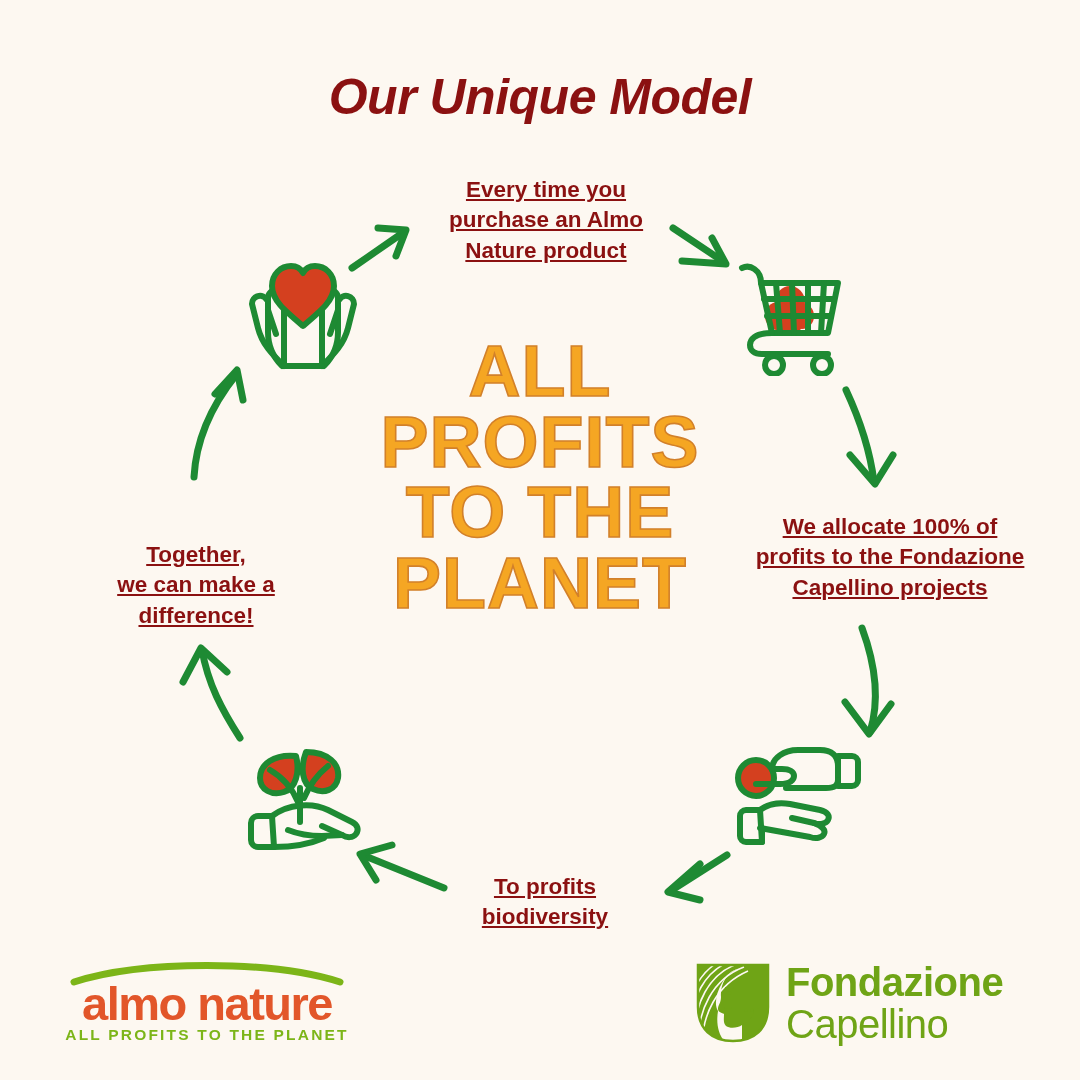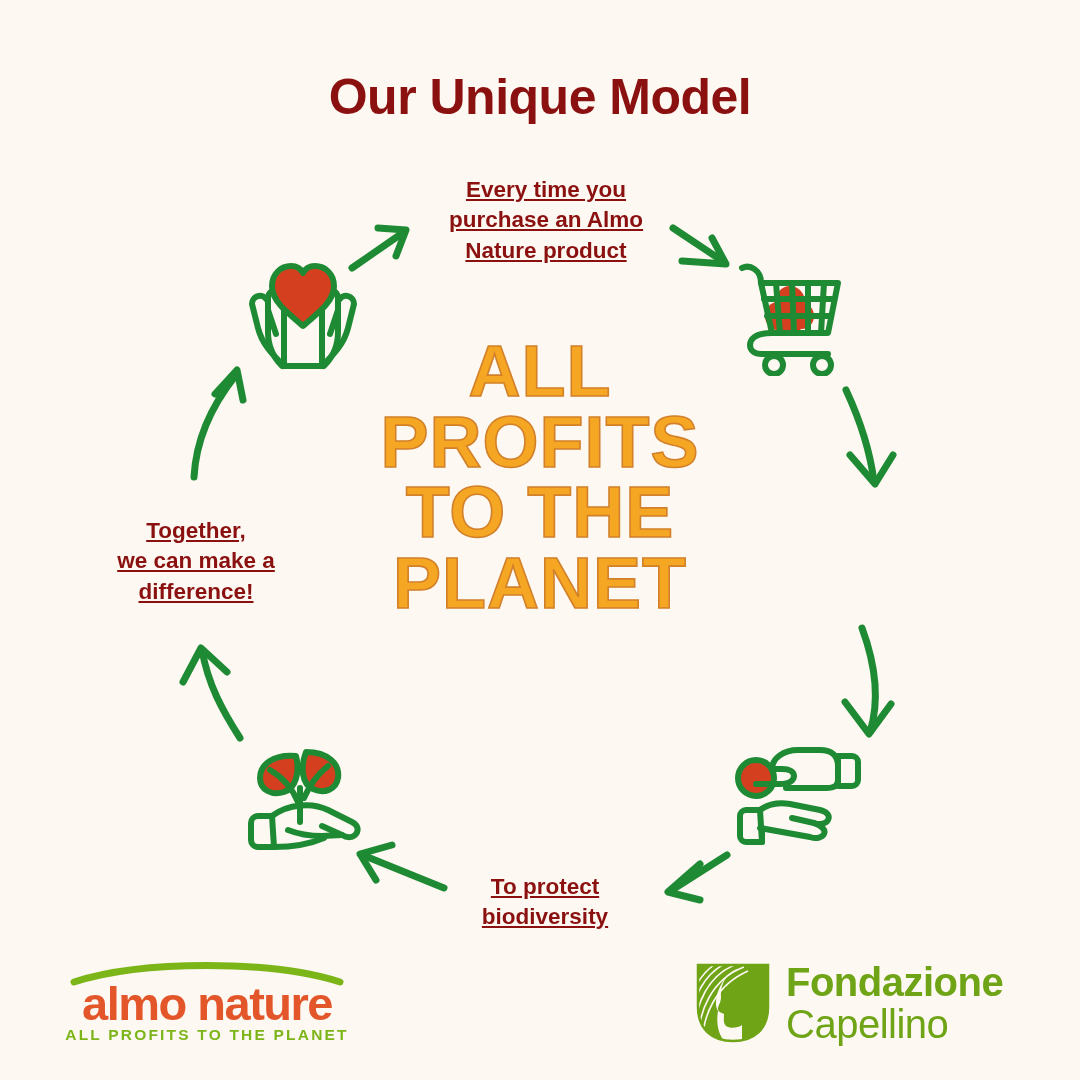--- a/index.html
+++ b/index.html
@@ -26,37 +26,38 @@
   .page-title {
     position: absolute;
     left: 0;
     top: 68px;
     width: 1080px;
     text-align: center;
     font-size: 50px;
     font-weight: 700;
     color: #8B1111;
     letter-spacing: -0.5px;
+    font-style: italic;
   }
 
   
   .caption {
     position: absolute;
     text-align: center;
     font-size: 22.5px;
     font-weight: 700;
     line-height: 1.35;
     color: #8B1111;
     white-space: pre-line;
     text-decoration: underline;
   }
   #cap-purchase { left: 398px; top: 175px; width: 296px; }
   #cap-allocate { left: 710px; top: 512px; width: 360px; }
   #cap-protect  { left: 440px; top: 872px; width: 210px; }
-  #cap-together { left: 88px;  top: 516px; width: 216px; }
+  #cap-together { left: 88px;  top: 540px; width: 216px; }
 
   
   .center-head {
     position: absolute;
     left: 305px;
     top: 336px;
     width: 470px;
     text-align: center;
     font-size: 72px;
     line-height: 0.98;
@@ -280,21 +281,24 @@
         <path d="M116,105 L96,106 C84,106 72,104 62,100"></path>
         <path d="M46,86 L32,86 a7,7 0 0 0 -7,7 L25,110 a7,7 0 0 0 7,7 L48,117 Z"></path>
         <path d="M48,117 C66,117 84,114 98,108"></path>
       </g>
     </svg>
   </div>
 
   <div class="caption" id="cap-purchase">Every time you
 purchase an Almo
 Nature product</div>
-  <div class="caption" id="cap-protect">To protect
+  <div class="caption" id="cap-allocate">We allocate 100% of
+profits to the Fondazione
+Capellino projects</div>
+  <div class="caption" id="cap-protect">To profits
 biodiversity</div>
   <div class="caption" id="cap-together">Together,
 we can make a
 difference!</div>
 
   <div id="logo-almo">
     <svg viewBox="0 0 290 92" xmlns="http://www.w3.org/2000/svg" style="position:absolute;left:0;top:0;width:290px;height:92px;">
       <path d="M12,24 C80,2 210,2 278,24" fill="none" stroke="#7CB518" stroke-width="7" stroke-linecap="round"></path>
     </svg>
     <div class="almo-word">almo nature</div>

